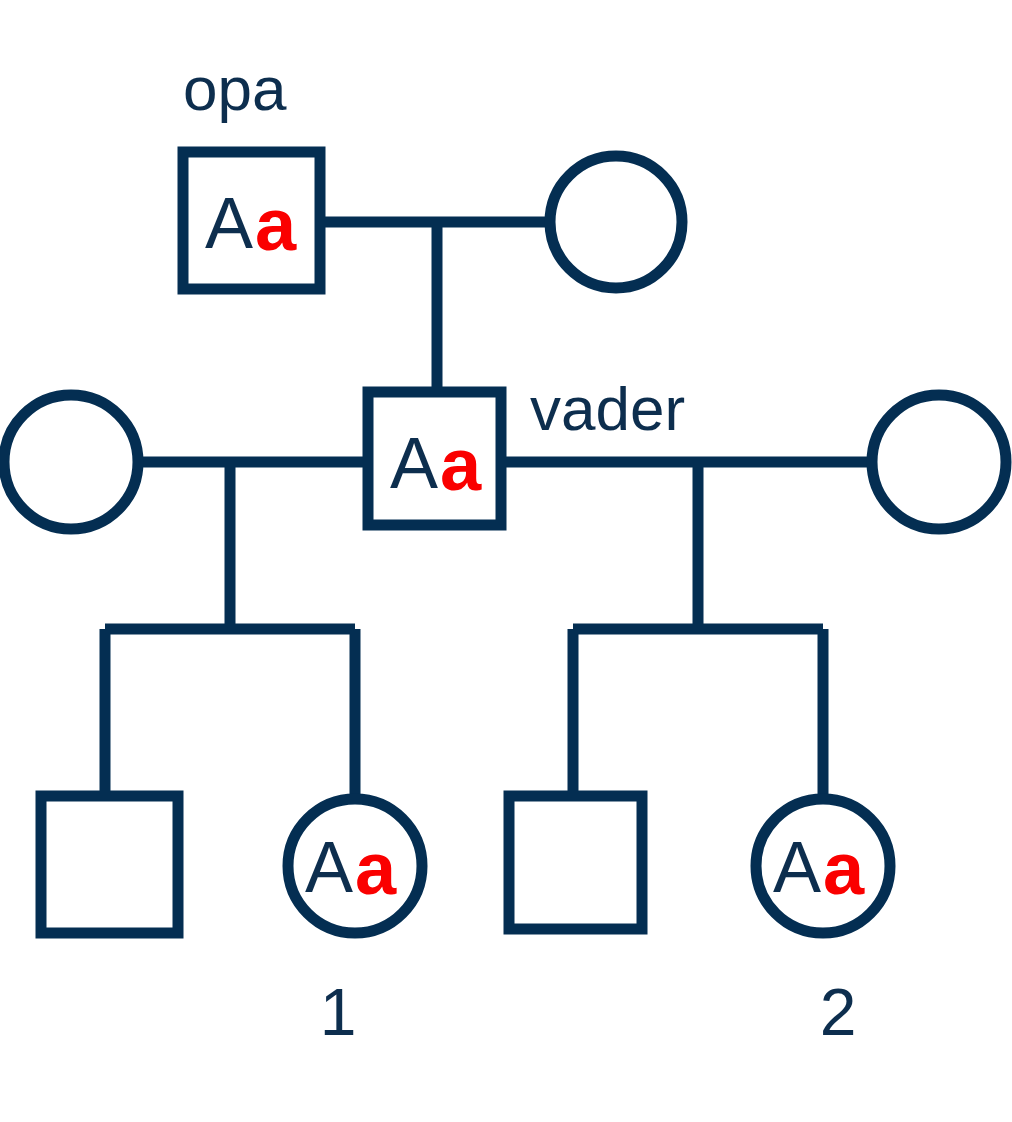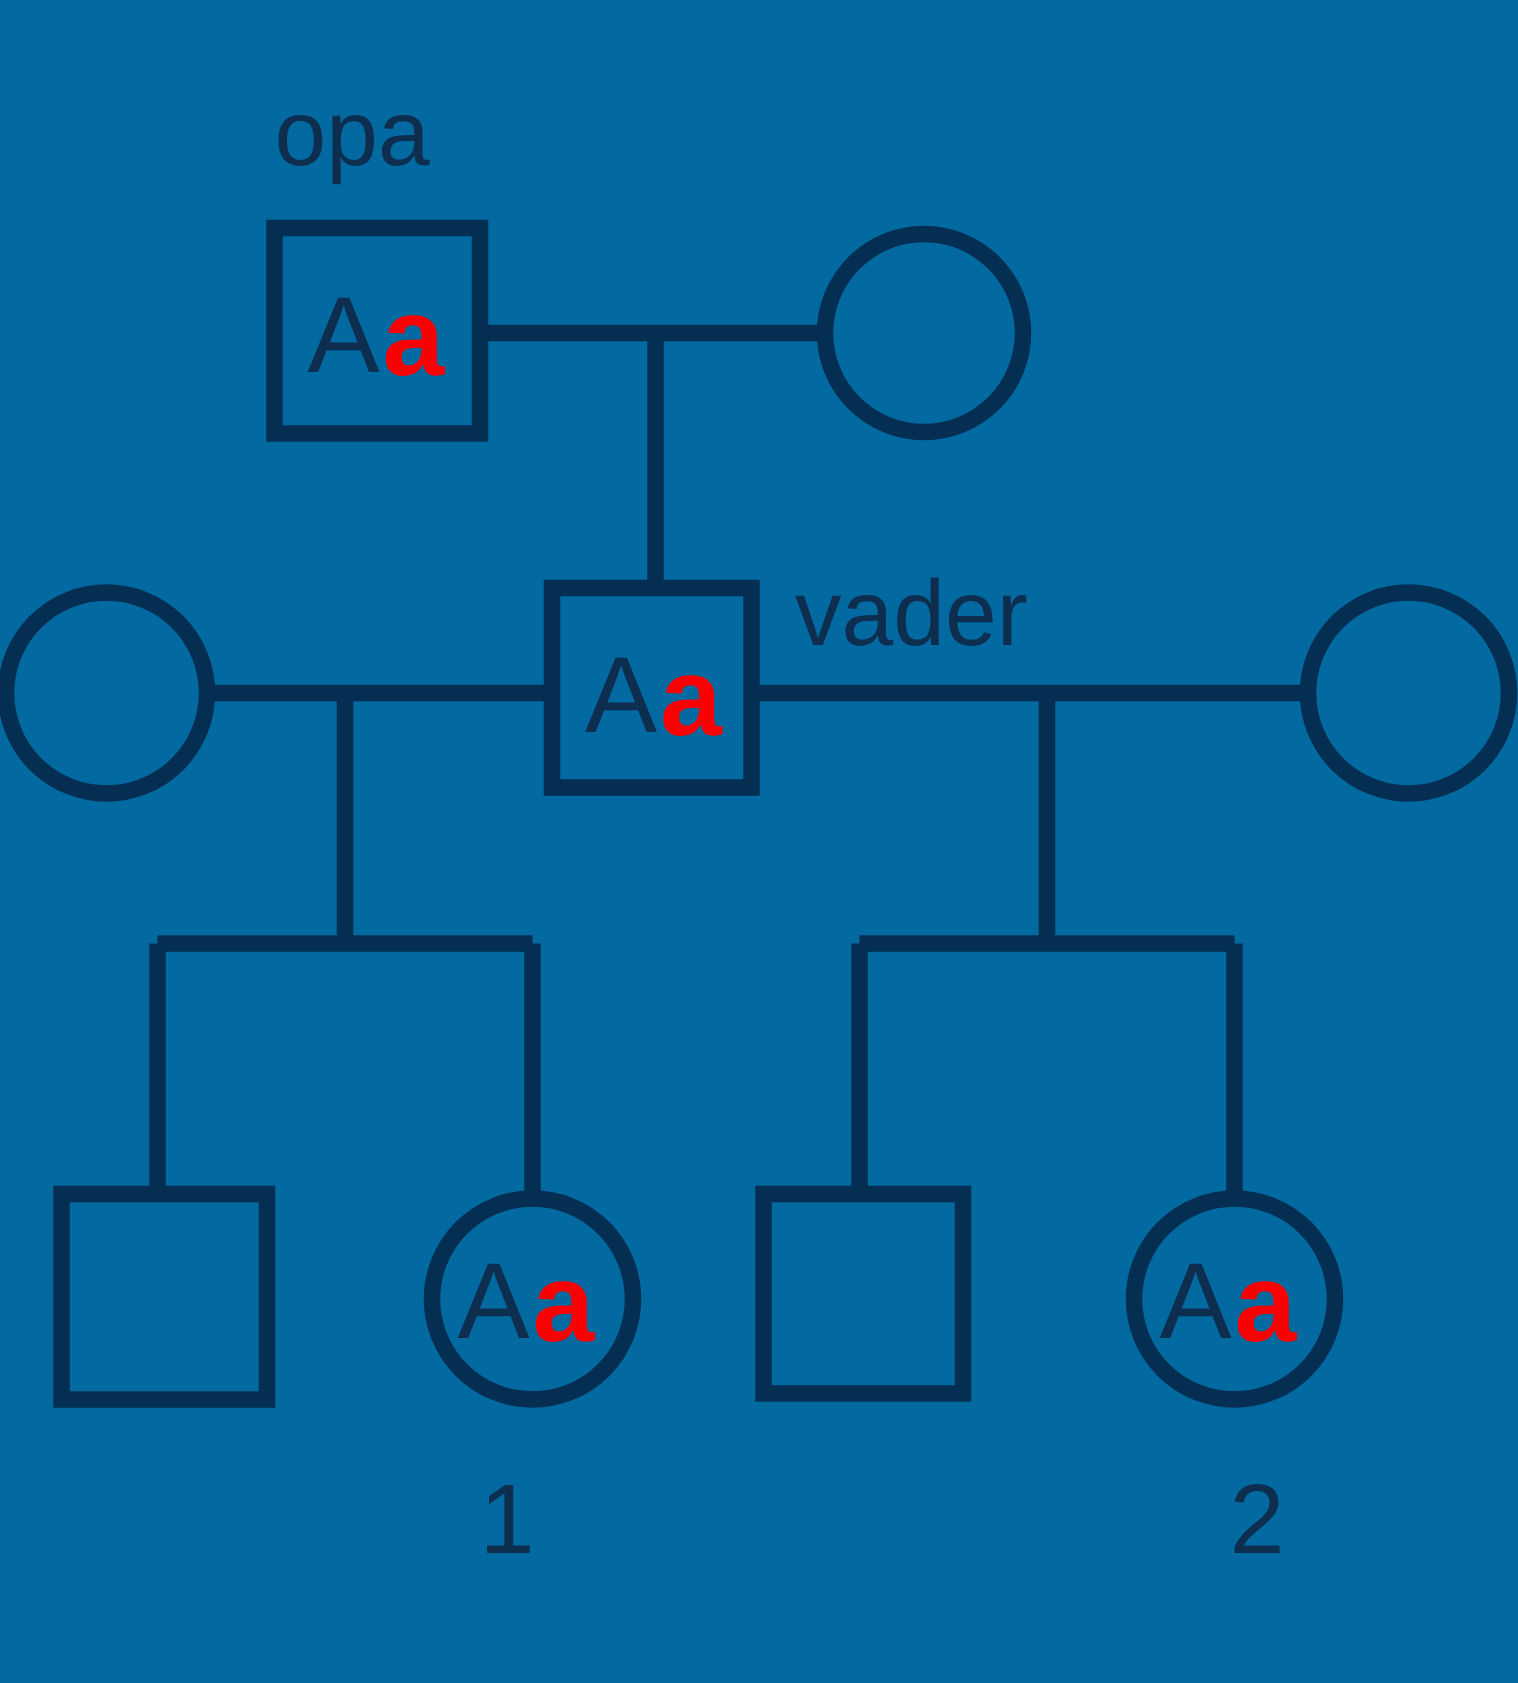--- a/index.html
+++ b/index.html
@@ -10,21 +10,21 @@
   body {
     width: 1012px;
     height: 1122px;
     overflow: hidden;
     font-family: "Liberation Sans", sans-serif;
   }
   #pedigree-root {
     position: relative;
     width: 1012px;
     height: 1122px;
-    background: #0369a1;
+    background: #ffffff;
   }
   svg#pedigree-svg {
     display: block;
     width: 1012px;
     height: 1122px;
   }
   .shape {
     fill: none;
     stroke: #042e52;
     stroke-width: 11;

